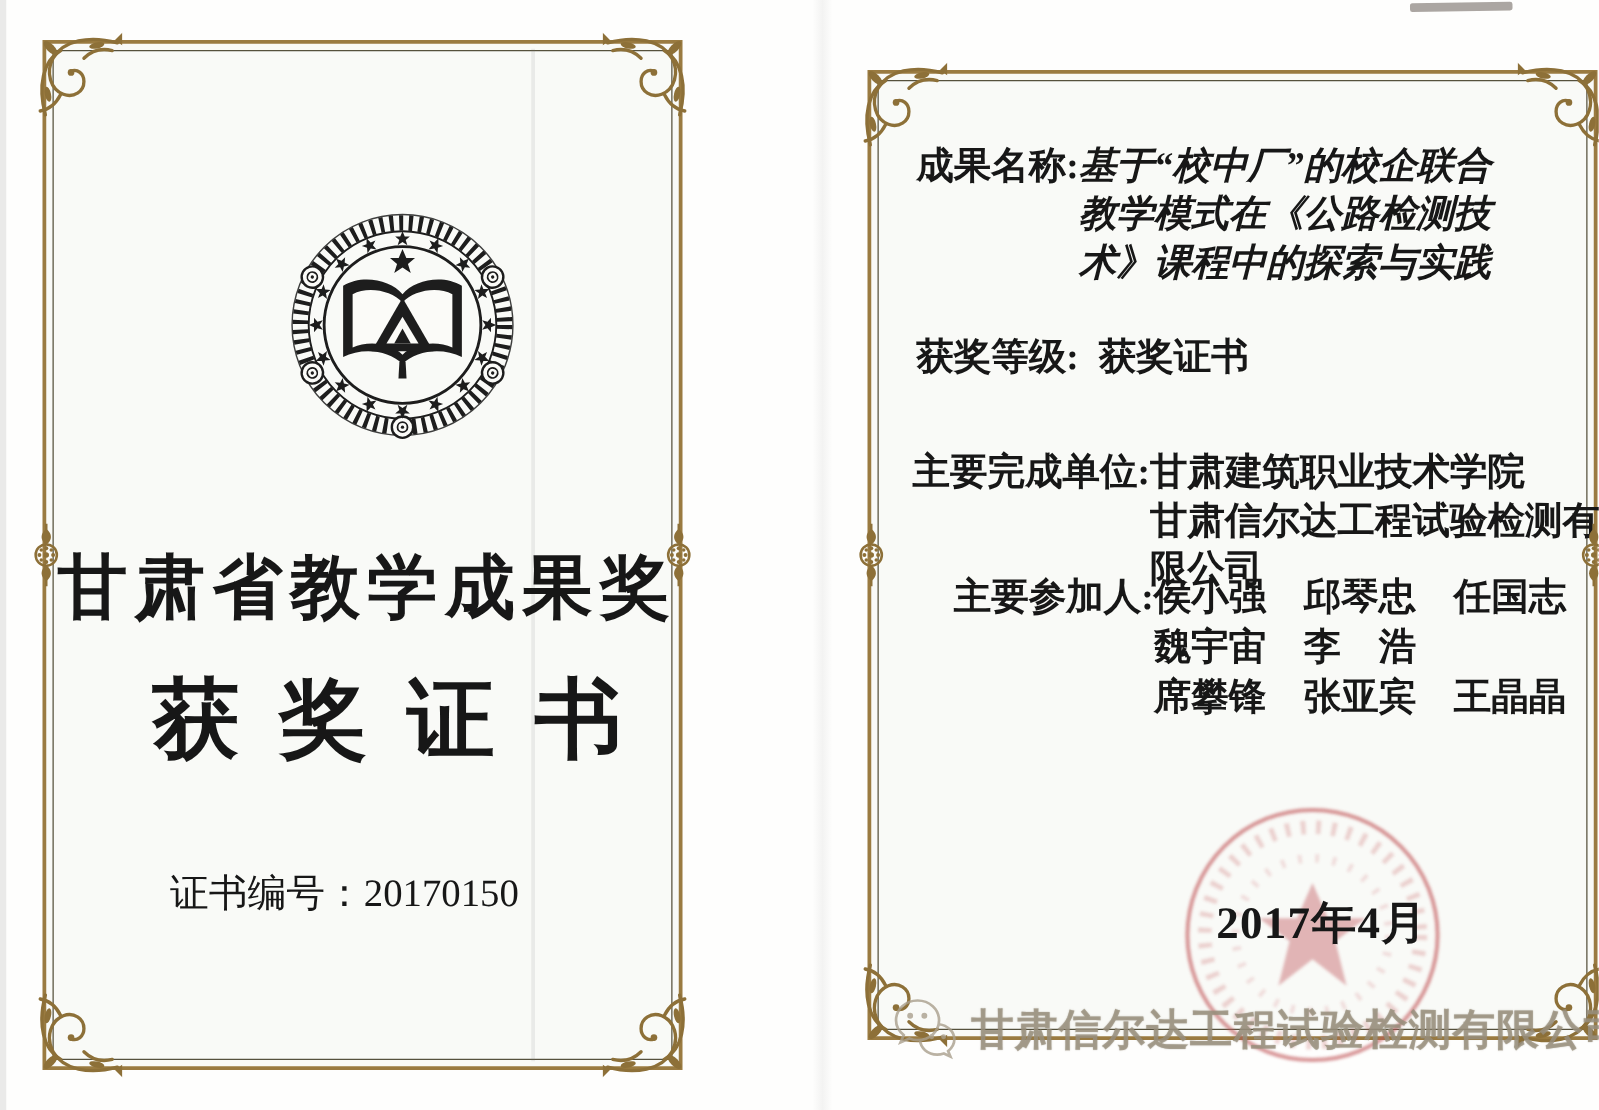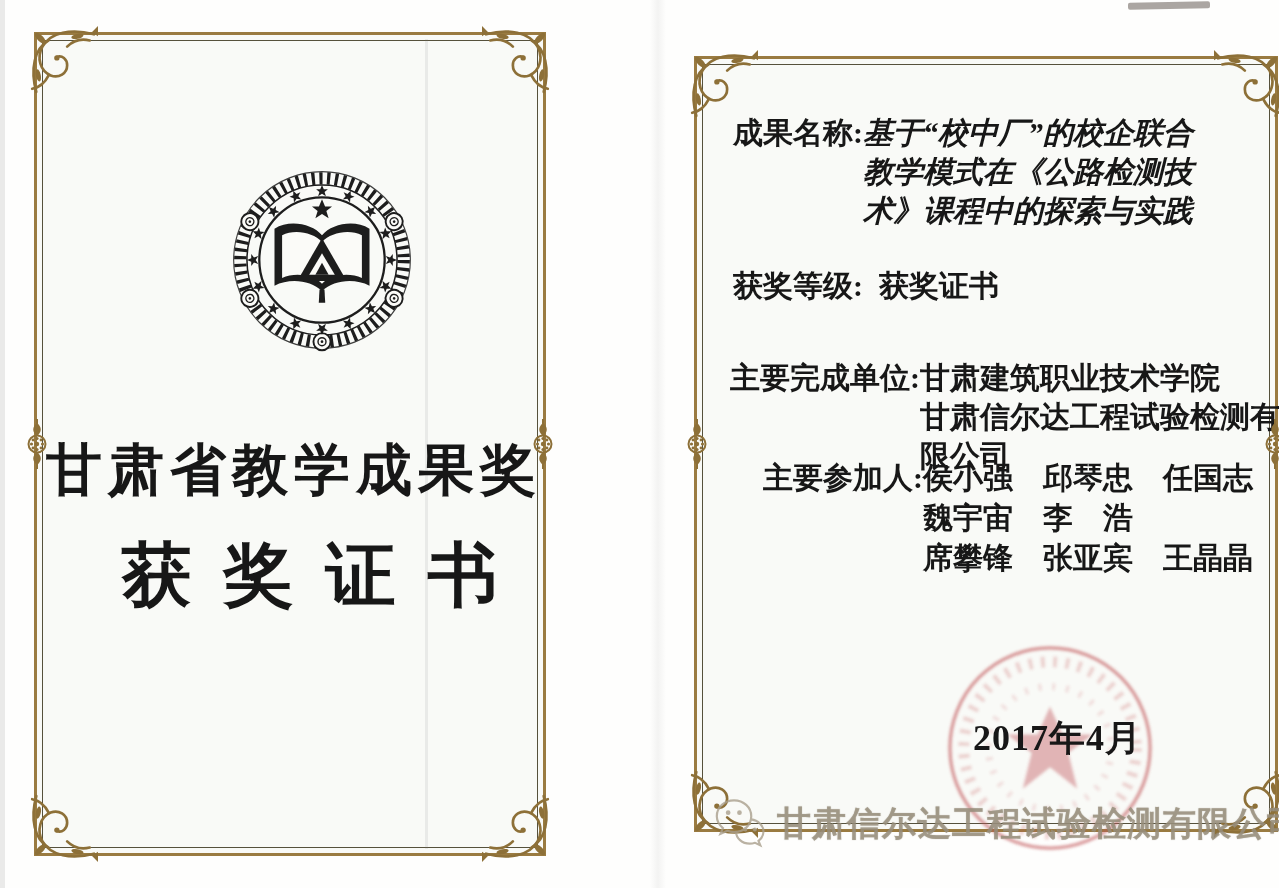--- a/index.html
+++ b/index.html
@@ -183,20 +183,21 @@
         <path d="M0,-23 L26,22 L-26,22 Z"></path>
         <path fill="#fbfbf8" d="M0,-7 L13.5,15.5 L-13.5,15.5 Z"></path>
         <path d="M0,3 L7,15.5 L-7,15.5 Z"></path>
         <path d="M-2.6,31 L2.6,31 L3.4,45 L-3.4,45 Z"></path>
         <use href="#es" transform="translate(0,-53) scale(1.7)"></use>
       </g>
     </svg>
 
     <div class="lp-title">甘肃省教学成果奖</div>
     <div class="lp-sub">获奖证书</div>
+    <div class="lp-cert"><span>证书编号：</span><span>20170150</span></div>
   </div>
 
   <div class="page page-right">
     <svg class="fl fl-tl">
         <use href="#flr"></use>
       </svg>
     <svg class="fl fl-tr">
         <use href="#flr"></use>
       </svg>
     <svg class="fl fl-bl">

